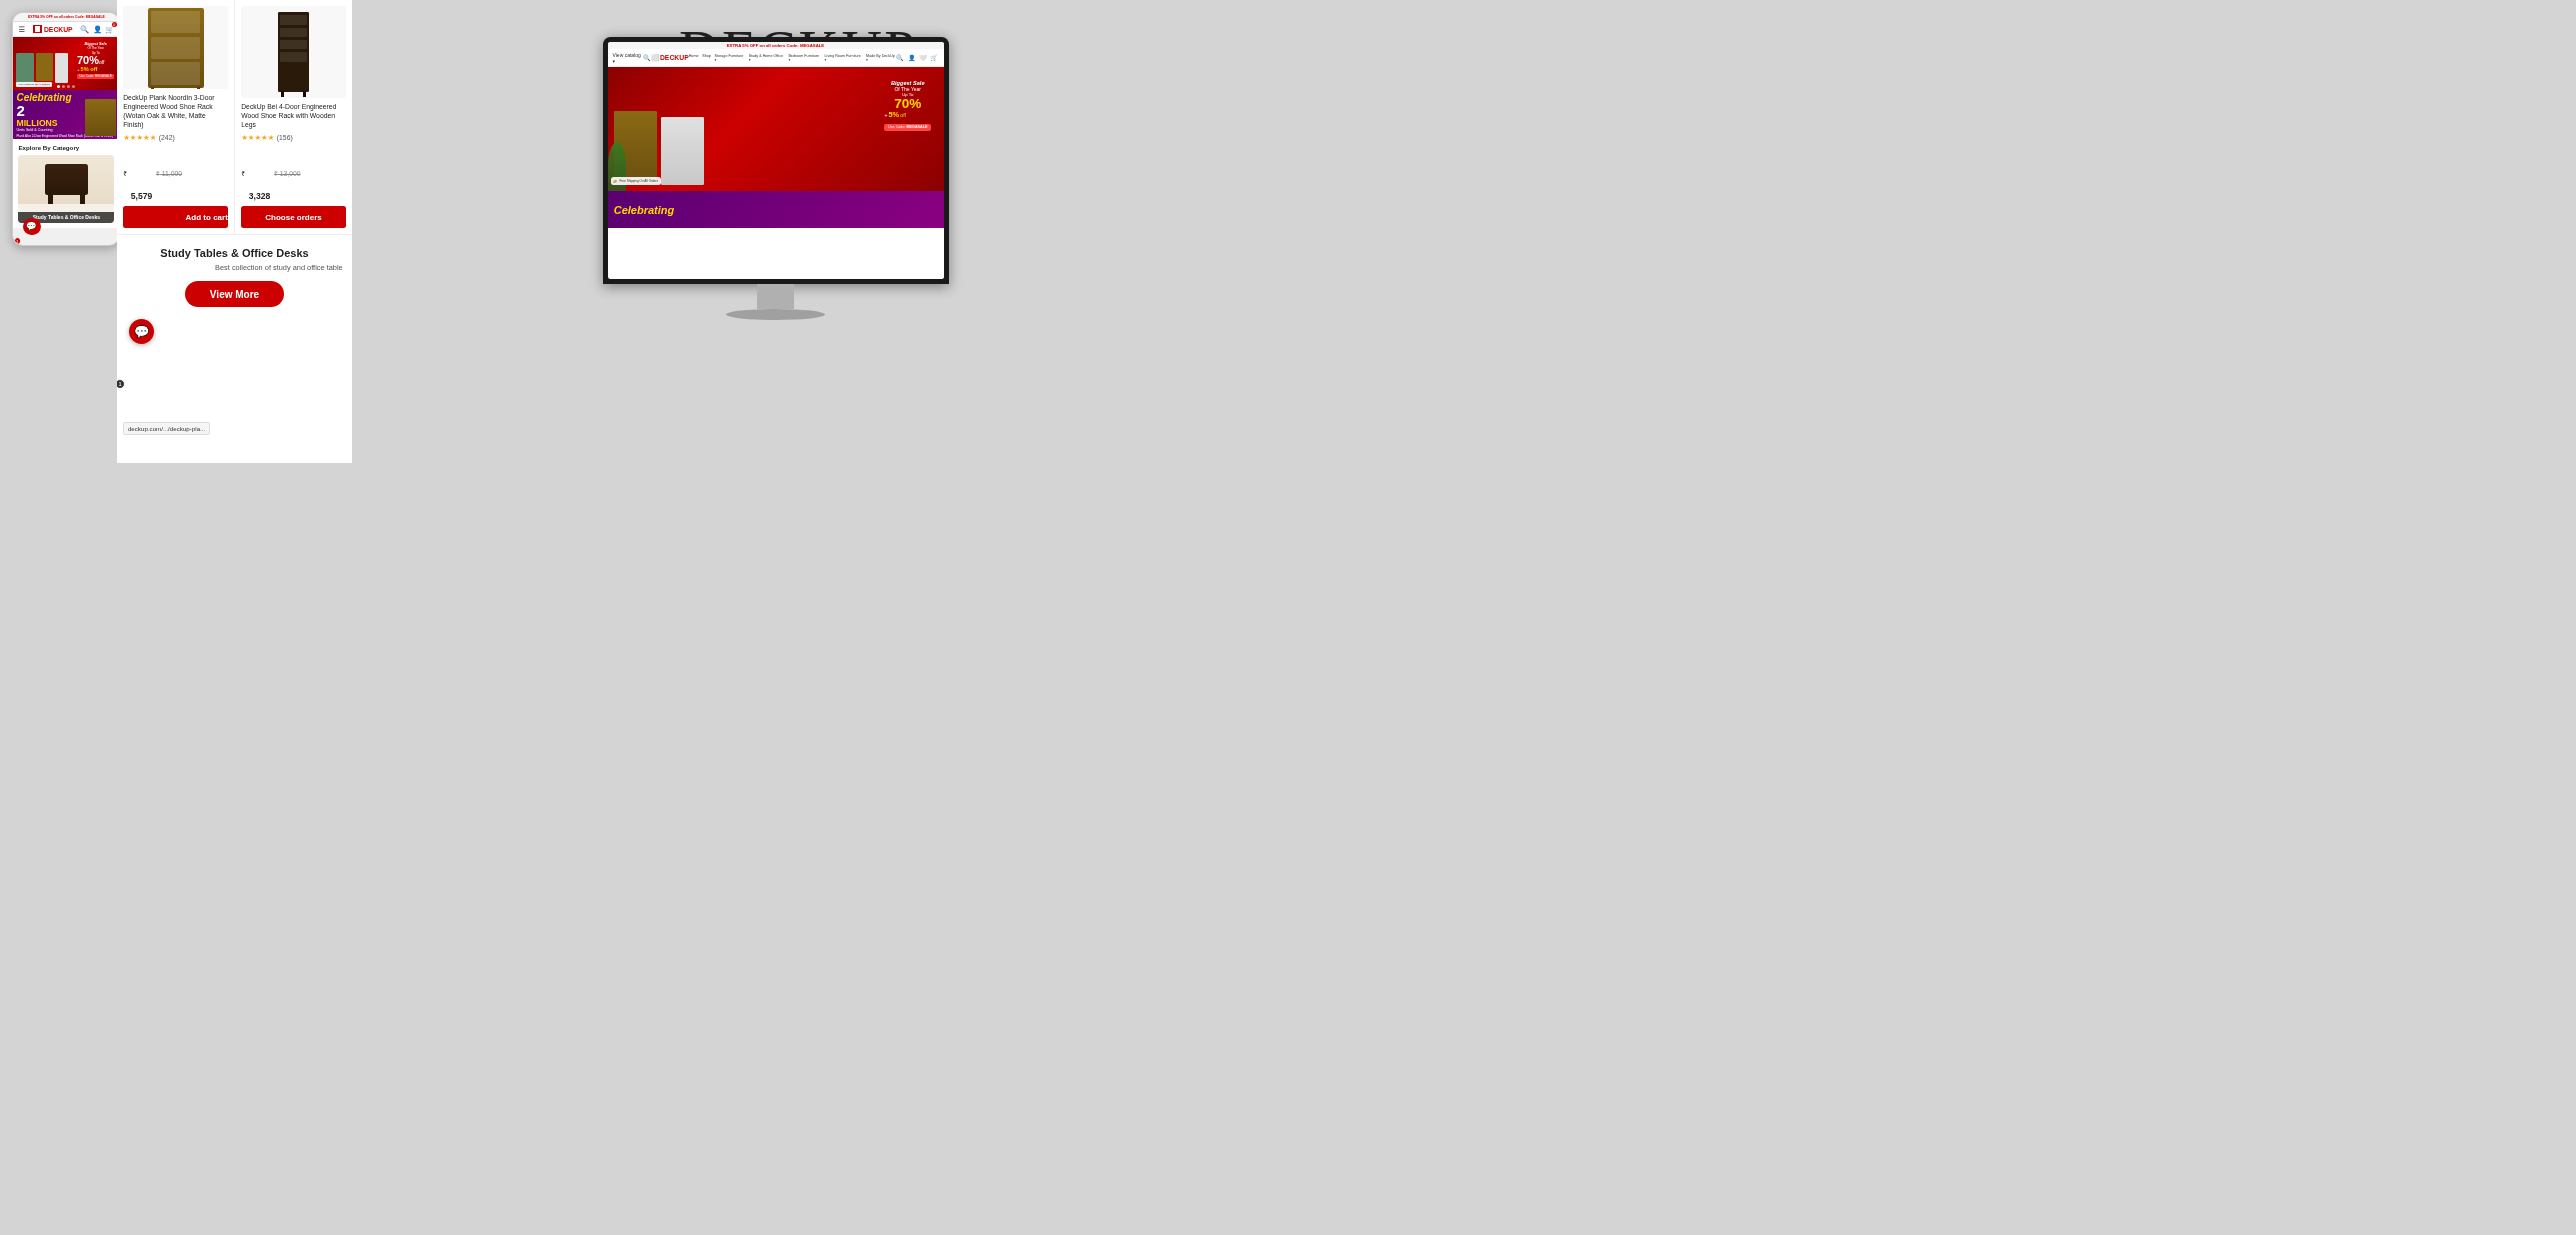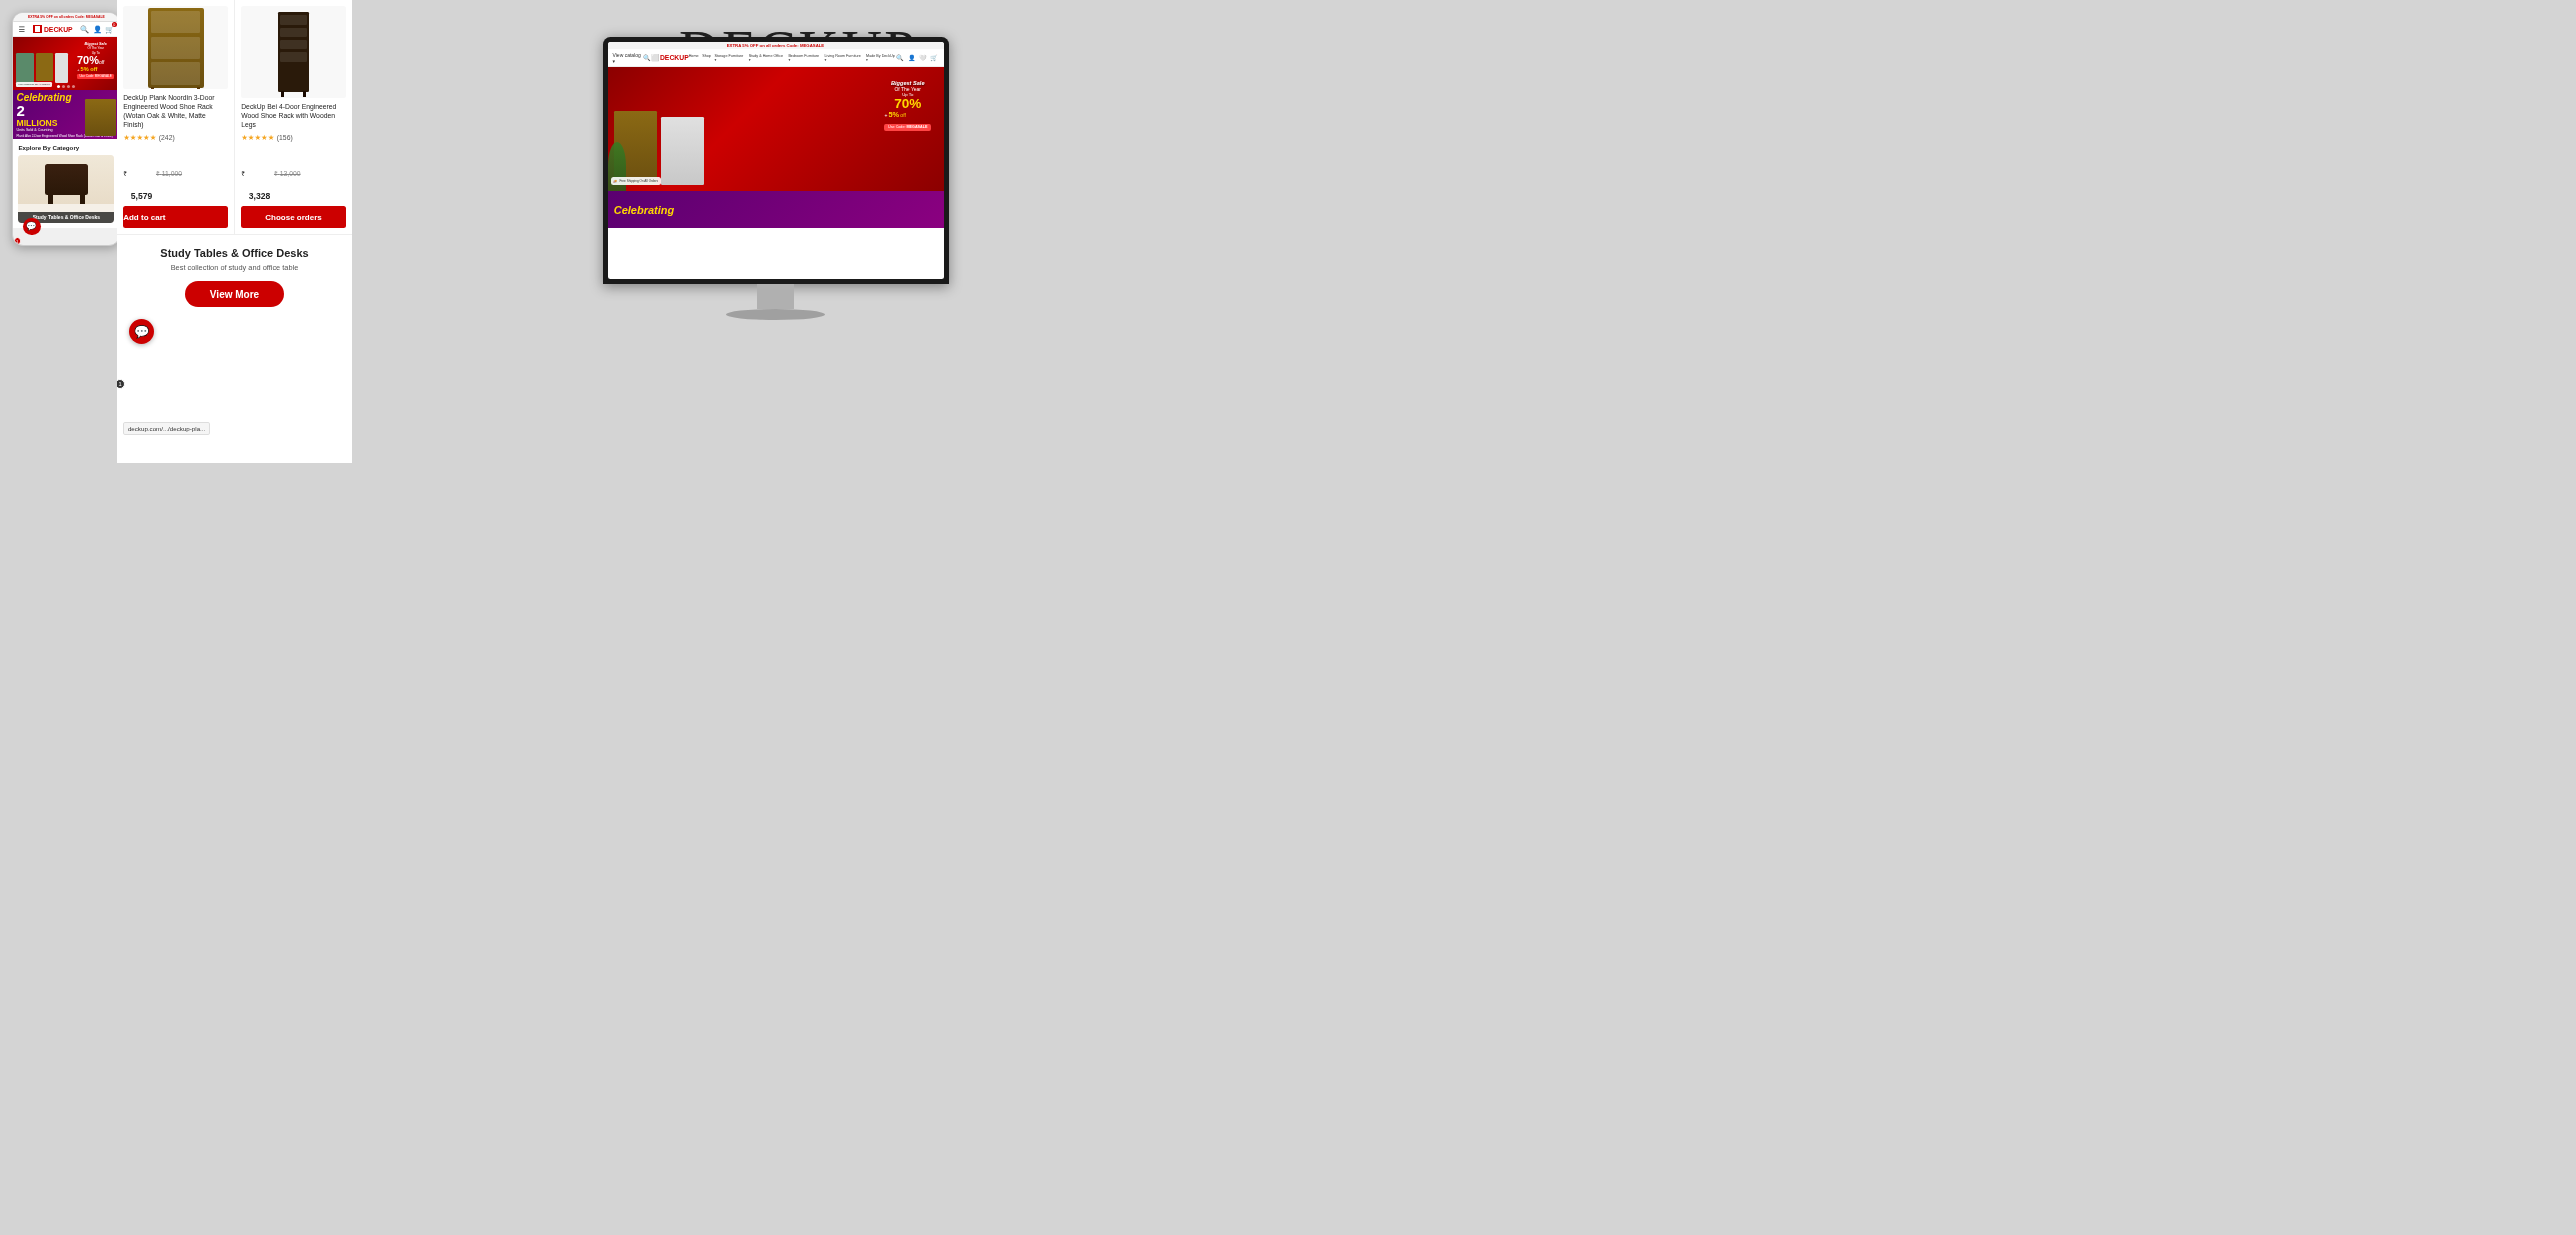--- a/index.html
+++ b/index.html
@@ -619,21 +619,21 @@
     .add-to-cart-btn {
       background: #cc0000;
       color: #fff;
       border: none;
       border-radius: 2.5px;
       padding: 6.2px 0;
       font-size: 8px;
       font-weight: bold;
       cursor: pointer;
       width: 100%;
-      text-align: left;
+      text-align: right;
     }
     .choose-options-btn {
       background: #cc0000;
       color: #fff;
       border: none;
       border-radius: 2.5px;
       padding: 6.2px 0;
       font-size: 8px;
       font-weight: bold;
       cursor: pointer;
@@ -649,21 +649,21 @@
     .study-title {
       font-size: 11px;
       font-weight: bold;
       color: #222;
       text-align: center;
       margin-bottom: 3.7px;
     }
     .study-subtitle {
       font-size: 7.4px;
       color: #555;
-      text-align: center;
+      text-align: right;
       margin-bottom: 9.3px;
     }
     .view-more-btn {
       display: block;
       background: #cc0000;
       color: #fff;
       border: none;
       border-radius: 15.4px;
       padding: 7.4px 25px;
       font-size: 10px;

